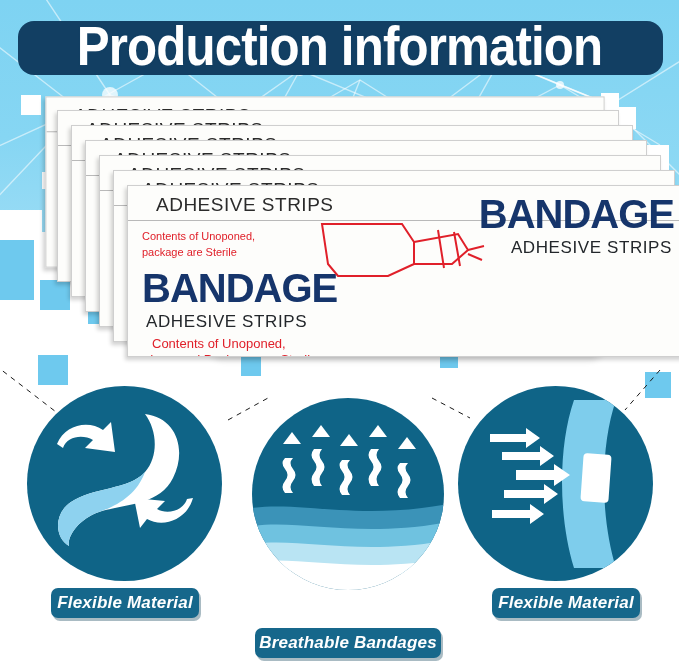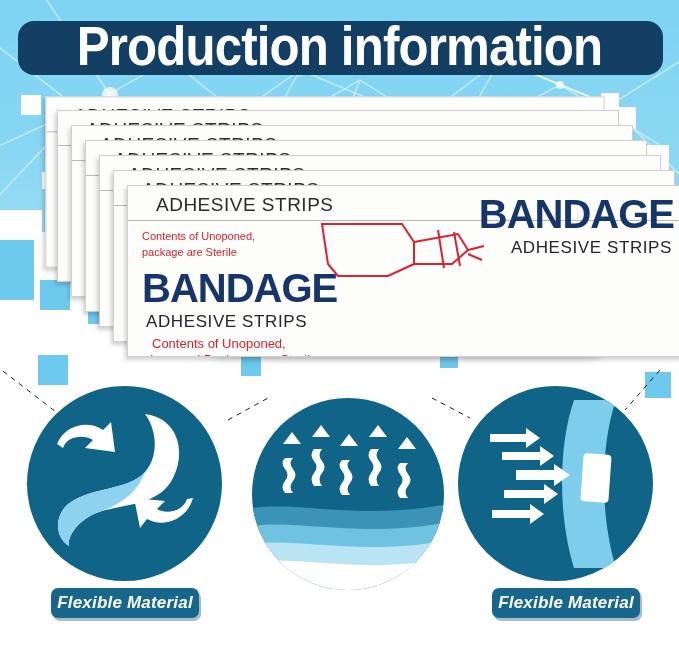--- a/index.html
+++ b/index.html
@@ -438,15 +438,16 @@
         <path d="M32,48 L68,48 L68,42 L82,52 L68,62 L68,56 L32,56 Z"></path>
         <path d="M44,66 L82,66 L82,60 L96,70 L82,80 L82,74 L44,74 Z"></path>
         <path d="M58,84 L96,84 L96,78 L112,89 L96,100 L96,94 L58,94 Z"></path>
         <path d="M46,104 L86,104 L86,98 L100,108 L86,118 L86,112 L46,112 Z"></path>
         <path d="M34,124 L72,124 L72,118 L86,128 L72,138 L72,132 L34,132 Z"></path>
       </g>
     </svg>
   </div>
 
   <div class="label lb1">Flexible Material</div>
+  <div class="label lb2">Breathable Bandages</div>
   <div class="label lb3">Flexible Material</div>
 
 </div>
 
 </body></html>

